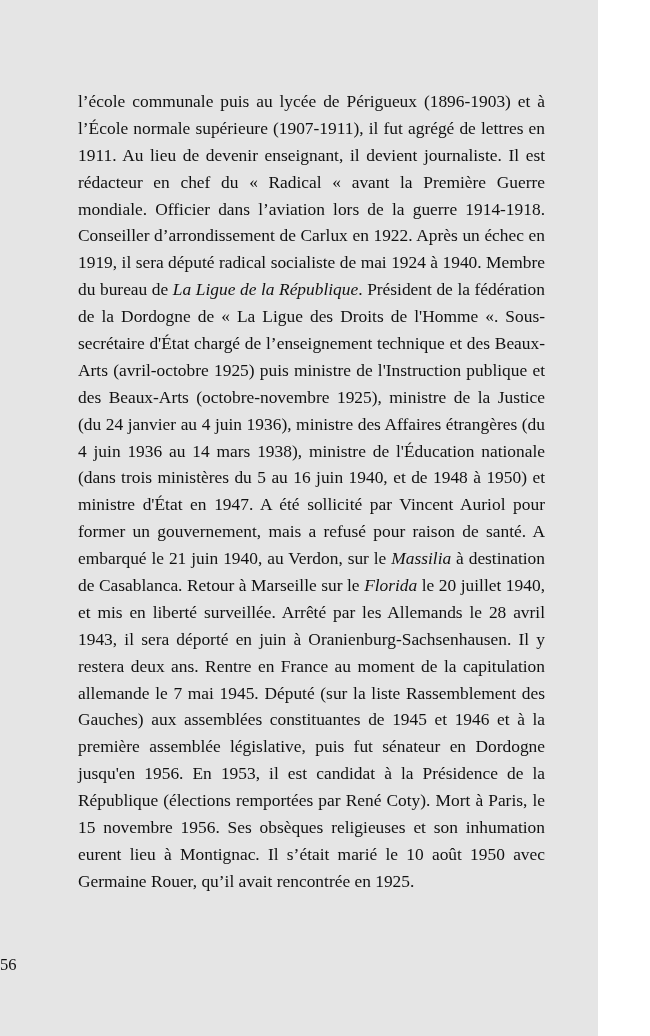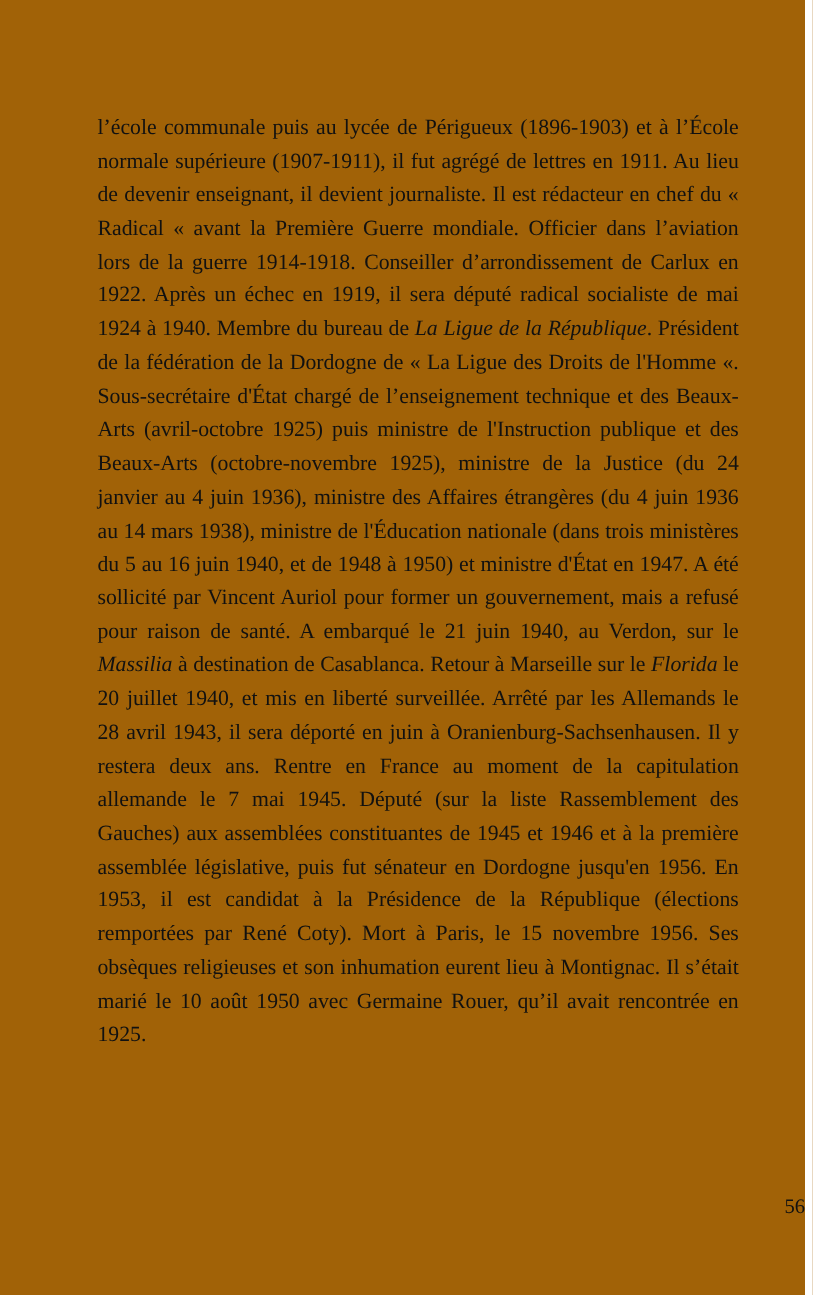--- a/index.html
+++ b/index.html
@@ -10,24 +10,24 @@
   body {
     width: 650px;
     height: 1036px;
     font-family: "Liberation Serif", serif;
     color: #1a1a1a;
     position: relative;
     overflow: hidden;
   }
   .page {
     box-sizing: border-box;
-    width: 644px;
+    width: 598px;
     height: 1036px;
     padding: 88px 53px 0 78px;
-    background: #a16207;
+    background: #e5e5e5;
     position: relative;
   }
   .body-text {
     font-size: 17.4px;
     line-height: 1.545;
     text-align: justify;
     text-justify: inter-word;
     hyphens: manual;
     color: #111111;
   }
@@ -36,24 +36,23 @@
     text-indent: 0;
   }
   .it {
     font-style: italic;
   }
   .page-number {
     position: absolute;
     left: 0;
     right: 0;
     top: 955px;
-    text-align: right;
+    text-align: left;
     font-size: 16.5px;
     color: #111111;
-    margin-left: 32px;
   }
 </style>
 </head>
 <body>
 
 <div class="page">
 
   <div class="body-text">
     <p><span>l’école communale puis au lycée de Périgueux (1896-1903) et à l’École normale supérieure (1907-1911), il fut agrégé de lettres en 1911. Au lieu de devenir enseignant, il devient journaliste. Il est rédacteur en chef du « Radical « avant la Première Guerre mondiale. Officier dans l’aviation lors de la guerre 1914-1918. Conseiller d’arrondissement de Carlux en 1922. Après un échec en 1919, il sera député radical socialiste de mai 1924 à 1940. Membre du bureau de </span><span class="it">La Ligue de la République</span><span>. Président de la fédération de la Dordogne de « La Ligue des Droits de l'Homme «. Sous-secrétaire d'État chargé de l’enseignement technique et des Beaux-Arts (avril-octobre 1925) puis ministre de l'Instruction publique et des Beaux-Arts (octobre-novembre 1925), ministre de la Justice (du 24 janvier au 4 juin 1936), ministre des Affaires étrangères (du 4 juin 1936 au 14 mars 1938), ministre de l'Éducation nationale (dans trois ministères du 5 au 16 juin 1940, et de 1948 à 1950) et ministre d'État en 1947. A été sollicité par Vincent Auriol pour former un gouvernement, mais a refusé pour raison de santé. A embarqué le 21 juin 1940, au Verdon, sur le </span><span class="it">Massilia</span><span> à destination de Casablanca. Retour à Marseille sur le </span><span class="it">Florida</span><span>  le 20 juillet 1940, et mis en liberté surveillée. Arrêté par les Allemands le 28 avril 1943, il sera déporté en juin à Oranienburg-Sachsenhausen. Il y restera deux ans. Rentre en France au moment de la capitulation allemande le 7 mai 1945. Député (sur la liste Rassemblement des Gauches) aux assemblées constituantes de 1945 et 1946 et à la première assemblée législative, puis fut sénateur en Dordogne jusqu'en 1956. En 1953, il est candidat à la Présidence de la République (élections remportées par René Coty). Mort à Paris, le 15 novembre 1956. Ses obsèques religieuses et son inhumation eurent lieu à Montignac. Il s’était marié le 10 août 1950 avec Germaine Rouer, qu’il avait rencontrée en 1925.</span></p>
   </div>

